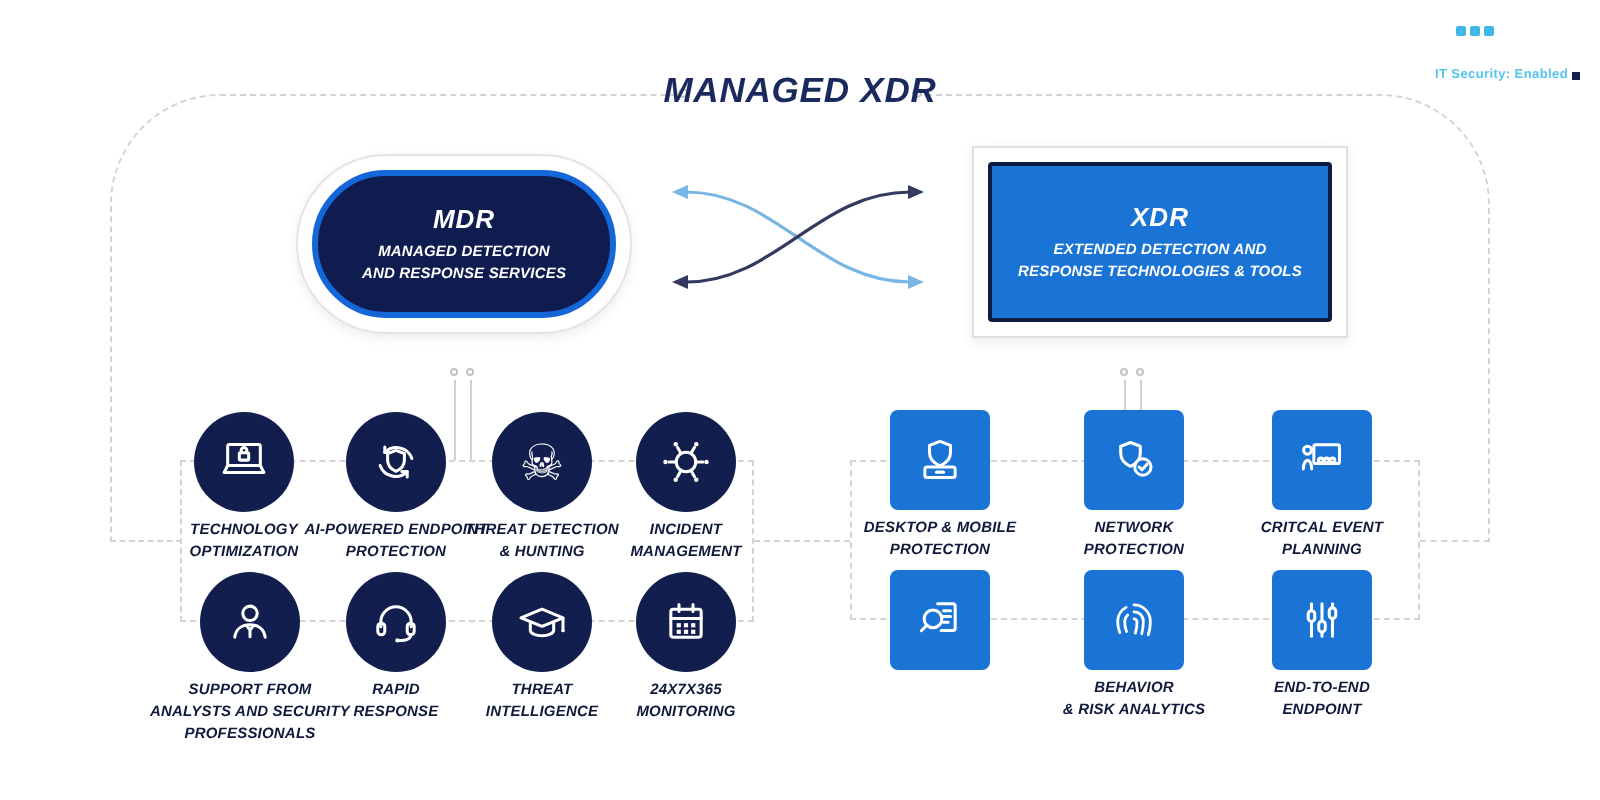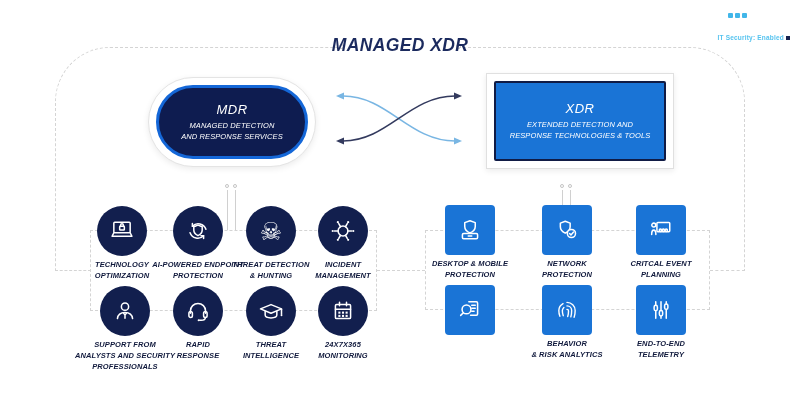--- a/index.html
+++ b/index.html
@@ -28,22 +28,22 @@
   .pill-outer{left:148px;top:77px;width:168px;height:90px;border-radius:45px;background:#fff;
               border:1px solid #e4e4e4;box-shadow:0 2px 6px rgba(0,0,0,.08)}
   .pill-inner{left:156px;top:85px;width:152px;height:74px;border-radius:37px;background:#0e1c50;
               border:3px solid var(--ring);display:flex;flex-direction:column;justify-content:center;
               align-items:center;color:#fff;font-style:italic;text-align:center}
   .box-outer{left:486px;top:73px;width:188px;height:96px;background:#fff;
              border:1px solid #e0e0e0;box-shadow:0 2px 6px rgba(0,0,0,.08)}
   .box-inner{left:494px;top:81px;width:172px;height:80px;background:var(--blue);
              border:2.5px solid #101b45;border-radius:2px;display:flex;flex-direction:column;
              justify-content:center;align-items:center;color:#fff;font-style:italic;text-align:center}
-  .bighead{font-size:13px;font-weight:400;letter-spacing:.5px}
-  .sub{font-size:7.5px;font-weight:400;line-height:1.45;white-space:pre-line;margin-top:4px;letter-spacing:.1px}
+  .bighead{font-size:13px;font-weight:700;letter-spacing:.5px}
+  .sub{font-size:7.5px;font-weight:700;line-height:1.45;white-space:pre-line;margin-top:4px;letter-spacing:.1px}
   
   .item{position:absolute;display:flex;flex-direction:column;align-items:center}
   .node-circle{width:50px;height:50px;border-radius:50%;background:var(--navy);
                display:flex;align-items:center;justify-content:center}
   .node-square{width:50px;height:50px;border-radius:4px;background:var(--blue);
                display:flex;align-items:center;justify-content:center}
   .lbl{margin-top:4px;font-size:7.5px;font-weight:700;font-style:italic;color:var(--txt);
        text-align:center;white-space:pre-line;line-height:1.45;letter-spacing:.1px}
   .glyph{font-family:"DejaVu Sans",sans-serif;font-size:25px;color:#fff;line-height:1}
   
@@ -291,14 +291,14 @@
 <div class="item" style="left:603px;top:285px;width:116px">
   <div class="node-square">
     <svg width="28" height="28" viewBox="0 0 24 24" fill="none" stroke="#fff" stroke-width="1.3" stroke-linecap="round">
       <path d="M7.5 5v14M12 5v14M16.5 5v14"></path>
       <rect x="6.1" y="8" width="2.8" height="4.6" rx="1.4" fill="#1a74d6"></rect>
       <rect x="10.6" y="12.5" width="2.8" height="4.6" rx="1.4" fill="#1a74d6"></rect>
       <rect x="15.1" y="6.8" width="2.8" height="4.6" rx="1.4" fill="#1a74d6"></rect>
     </svg>
   </div>
   <div class="lbl">END-TO-END
-TELEMETRY</div>
+ENDPOINT</div>
 </div>
 
 </body></html>

